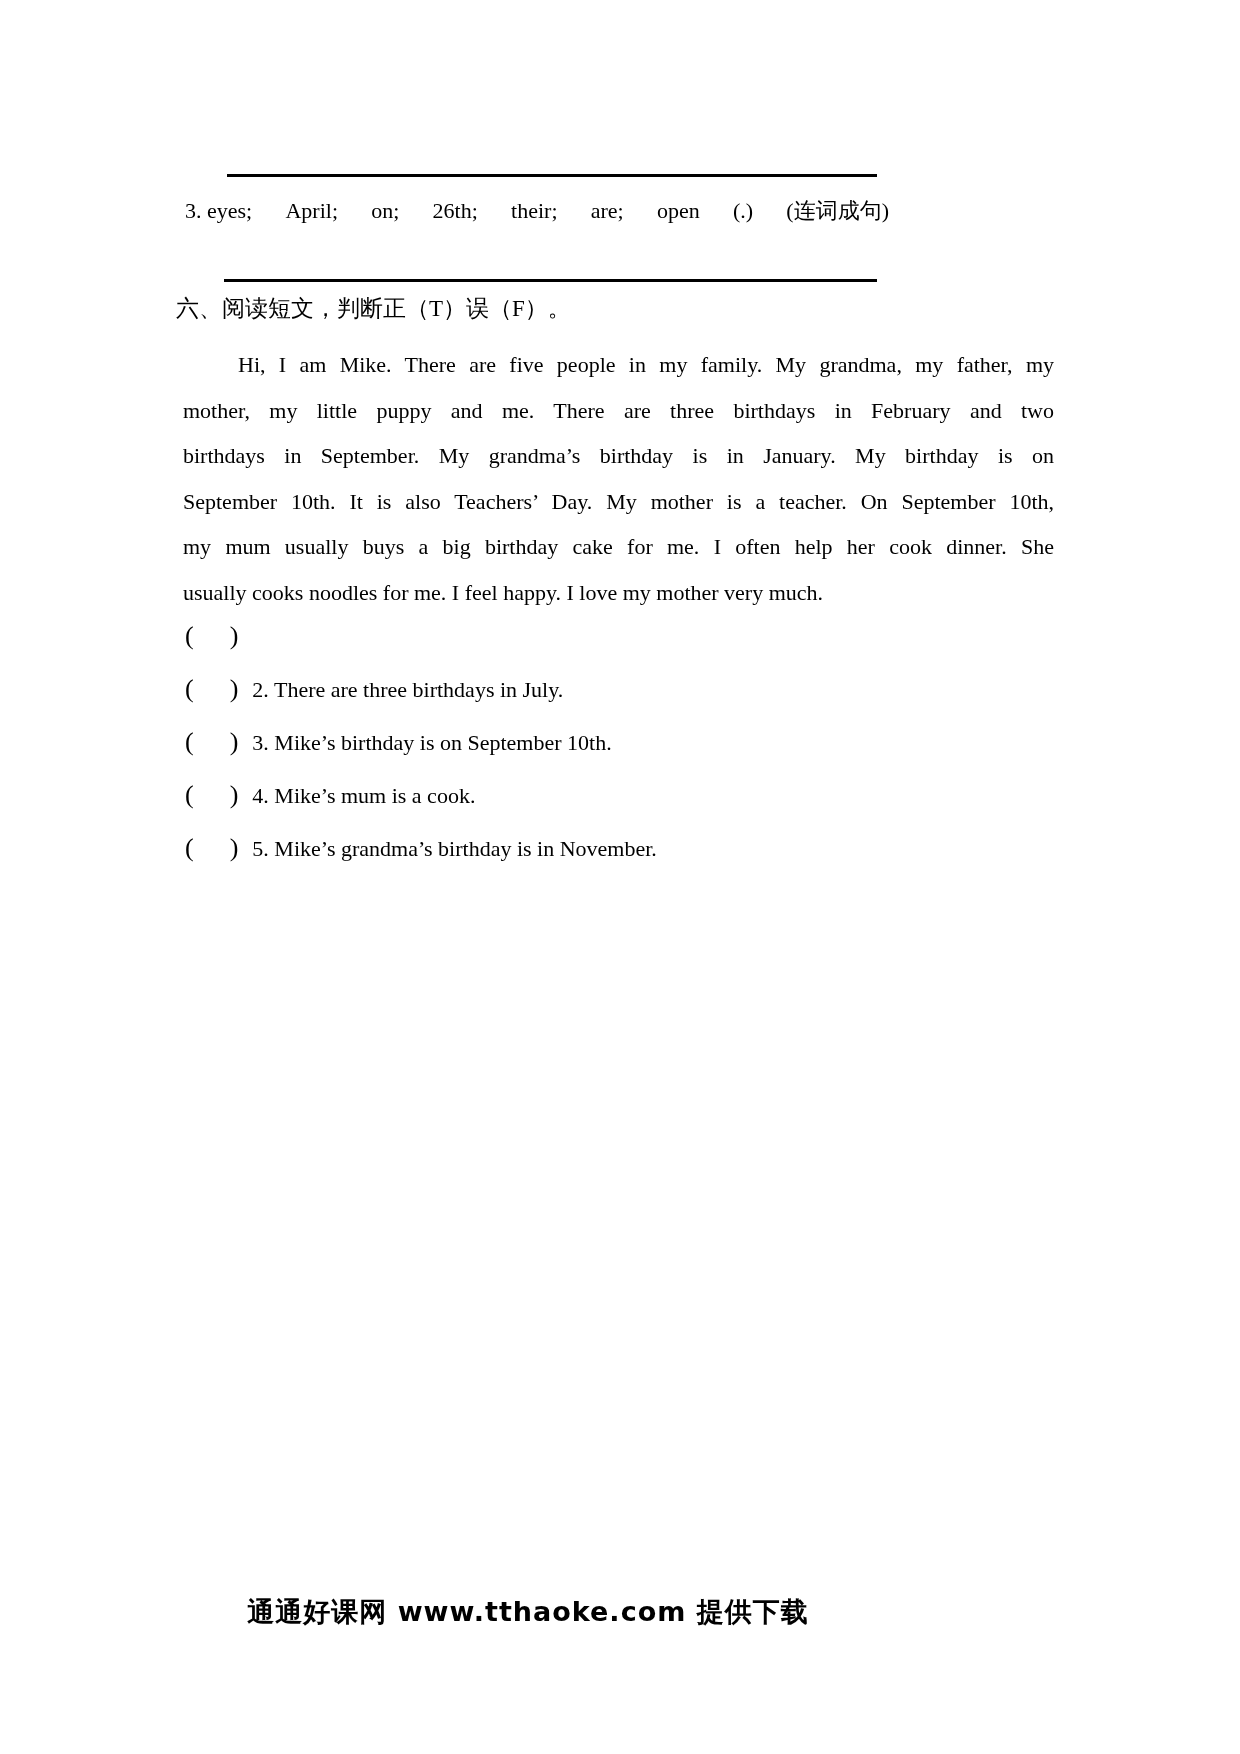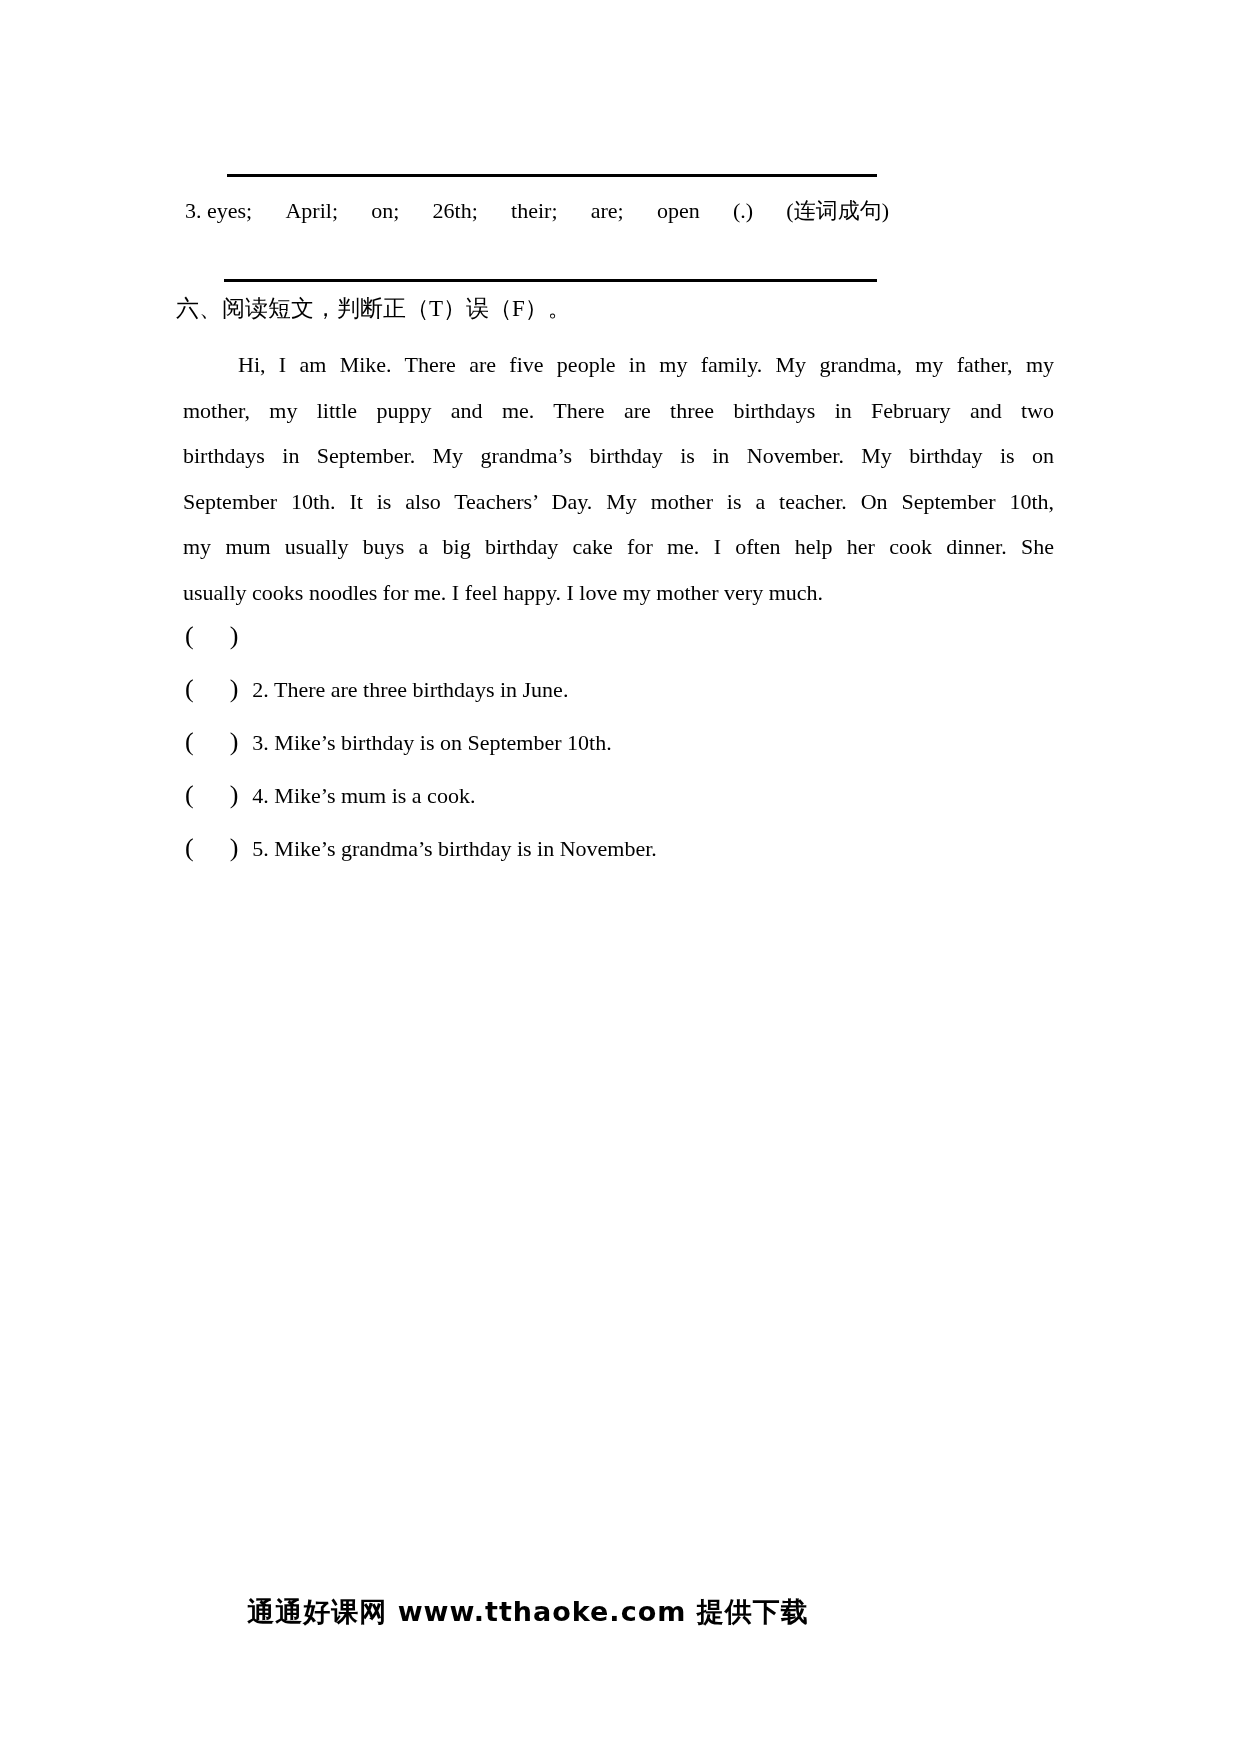--- a/index.html
+++ b/index.html
@@ -123,39 +123,39 @@
     <span>(连词成句)</span>
   </div>
 
   <div class="rule rule-2"></div>
 
   <div class="section-title">六、阅读短文，判断正（T）误（F）。</div>
 
   <div class="passage">
     <div class="pline first">Hi, I am Mike. There are five people in my family. My grandma, my father, my</div>
     <div class="pline">mother, my little puppy and me. There are three birthdays in February and two</div>
-    <div class="pline">birthdays in September. My grandma’s birthday is in November. My birthday is on</div>
+    <div class="pline">birthdays in September. My grandma’s birthday is in January. My birthday is on</div>
     <div class="pline">September 10th. It is also Teachers’ Day. My mother is a teacher. On September 10th,</div>
     <div class="pline">my mum usually buys a big birthday cake for me. I often help her cook dinner. She</div>
     <div class="pline last">usually cooks noodles for me. I feel happy. I love my mother very much.</div>
   </div>
 
   <div class="questions">
 
     <div class="q-row">
       <span class="paren">(</span>
       <span class="paren-gap"></span>
       <span class="paren">)</span>
     </div>
 
     <div class="q-row">
       <span class="paren">(</span>
       <span class="paren-gap"></span>
       <span class="paren">)</span>
-      <span class="q-text">2. There are three birthdays in June.</span>
+      <span class="q-text">2. There are three birthdays in July.</span>
     </div>
 
     <div class="q-row">
       <span class="paren">(</span>
       <span class="paren-gap"></span>
       <span class="paren">)</span>
       <span class="q-text">3. Mike’s birthday is on September 10th.</span>
     </div>
 
     <div class="q-row">

